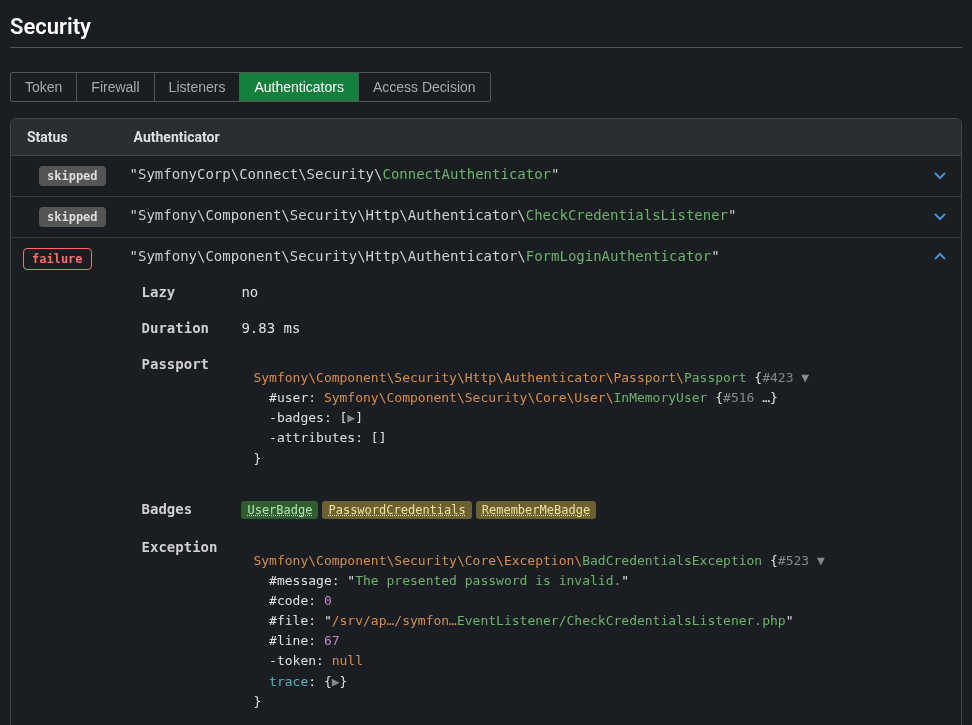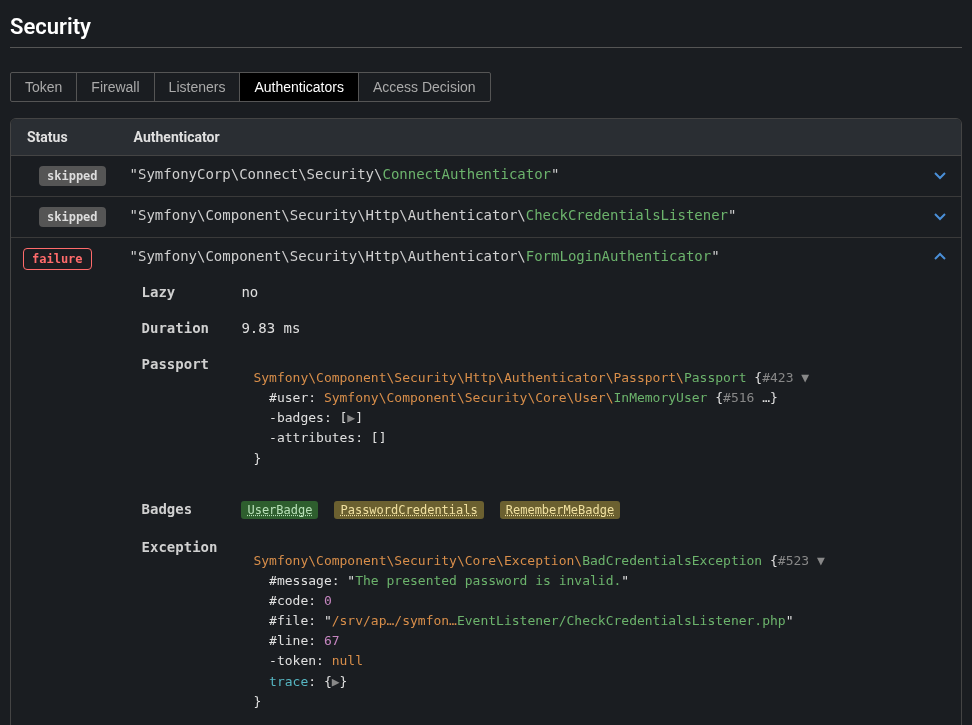--- a/index.html
+++ b/index.html
@@ -33,21 +33,21 @@
   .tab {
     padding: 6px 14px;
     color: #aaa;
     background: transparent;
     border: none;
     border-right: 1px solid #555;
     cursor: pointer;
     font-size: 14px;
   }
   .tab:last-child { border-right: none; }
-  .tab.active { background: #000000; color: #fff; }
+  .tab.active { background: #15803d; color: #fff; }
   .table {
     width: 100%;
     border: 1px solid #444;
     border-radius: 6px;
     overflow: hidden;
     border-collapse: separate;
     border-spacing: 0;
   }
   .table th {
     text-align: left;
@@ -109,21 +109,21 @@
     color: #d0d0d0;
     vertical-align: top;
   }
   .pill {
     display: inline-block;
     padding: 2px 6px;
     border-radius: 3px;
     font-size: 12px;
     font-family: ui-monospace, Menlo, Consolas, monospace;
     text-decoration: underline dotted;
-    margin-right: 16px;
+    margin-right: 4px;
   }
   .pill-resolved { background: #2e5e2e; color: #b8e0b8; }
   .pill-unresolved { background: #6b6030; color: #f0e0a0; }
   .dump-line { line-height: 1.55; white-space: pre; }
   pre.dump { margin: 12px; font-family: ui-monospace, Menlo, Consolas, monospace; font-size: 13px; }
 </style>
 </head>
 <body>
 
 

